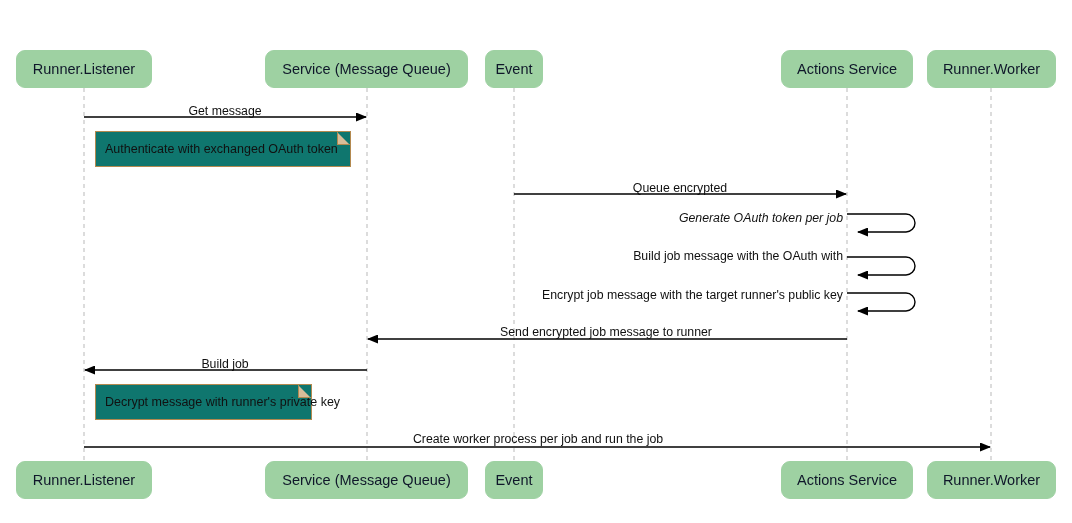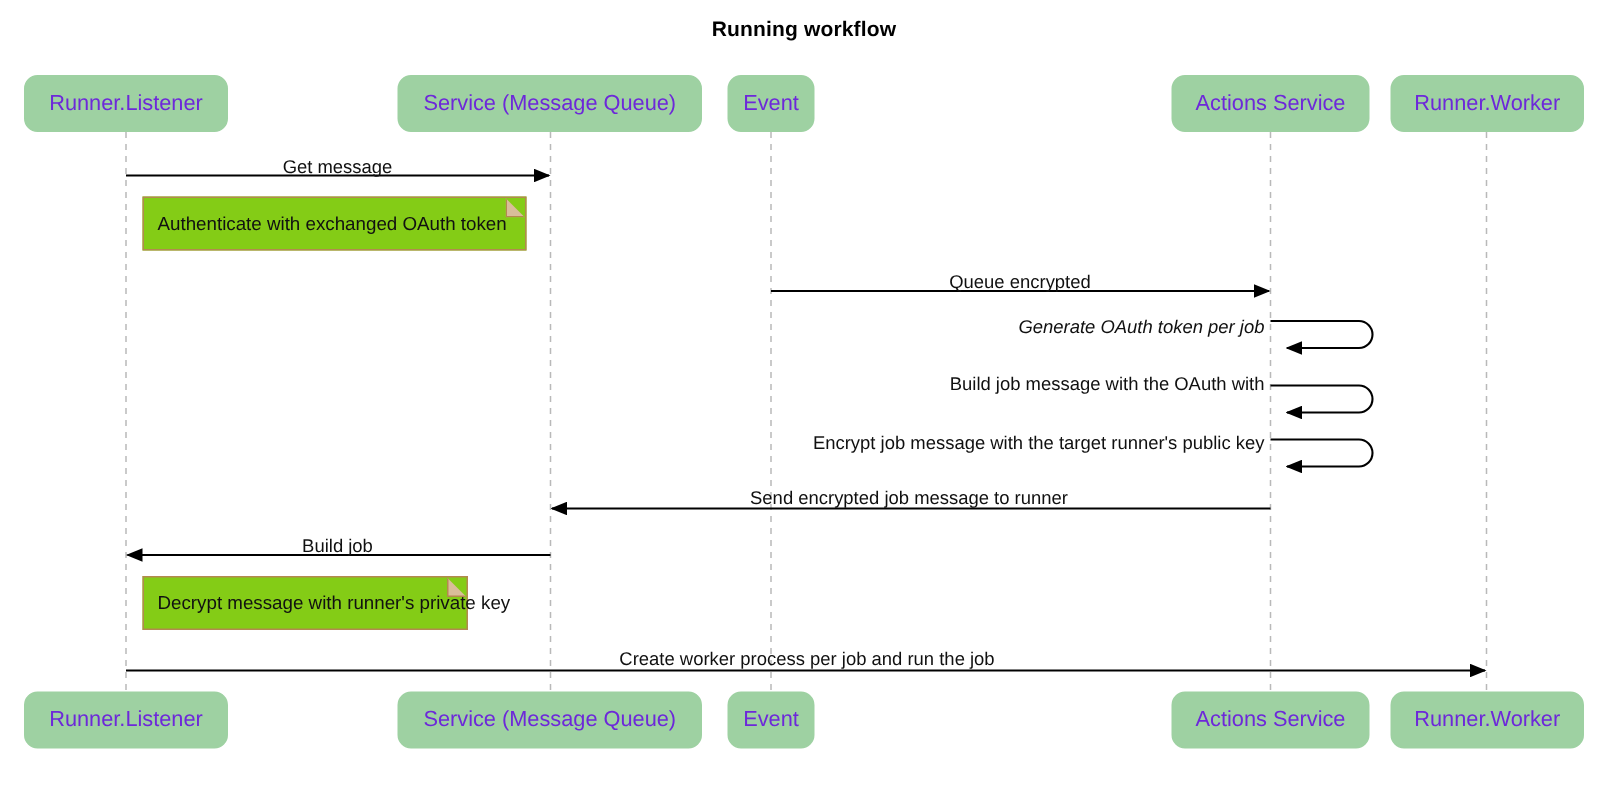--- a/index.html
+++ b/index.html
@@ -42,27 +42,27 @@
     position: absolute;
     box-sizing: border-box;
     background: #9ed1a2;
     border: 1px solid #9ed1a2;
     border-radius: 9px;
     height: 38px;
     display: flex;
     align-items: center;
     justify-content: center;
     font-size: 14.5px;
-    color: #6d28d9;
+    color: #0f172a;
     white-space: nowrap;
   }
   .note {
     position: absolute;
     box-sizing: border-box;
-    background: #84cc16;
+    background: #0f766e;
     border: 1px solid #b3894f;
     height: 36px;
     display: flex;
     align-items: center;
     font-size: 12.5px;
     color: #111111;
     padding-left: 9px;
     white-space: nowrap;
   }
   .note-fold {
@@ -83,21 +83,20 @@
     white-space: nowrap;
   }
   .msg-label.center { transform: translateX(-50%); text-align: center; }
   .msg-label.right-align { transform: translateX(-100%); }
 </style>
 </head>
 <body>
 
 <div id="diagram-root">
 
-  <div class="diagram-title">Running workflow</div>
 
   <svg class="svg-layer" viewBox="0 0 1072 523" xmlns="http://www.w3.org/2000/svg">
     <defs>
       <marker id="arrowRight" markerWidth="11" markerHeight="9" refX="10" refY="4.5" orient="auto" markerUnits="userSpaceOnUse">
         <path d="M0,0 L11,4.5 L0,9 z" fill="#000000"></path>
       </marker>
       <marker id="arrowLeft" markerWidth="11" markerHeight="9" refX="10" refY="4.5" orient="auto" markerUnits="userSpaceOnUse">
         <path d="M0,0 L11,4.5 L0,9 z" fill="#000000"></path>
       </marker>
     </defs>

